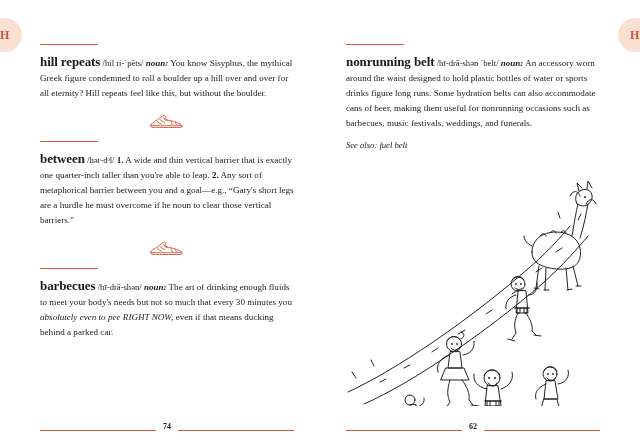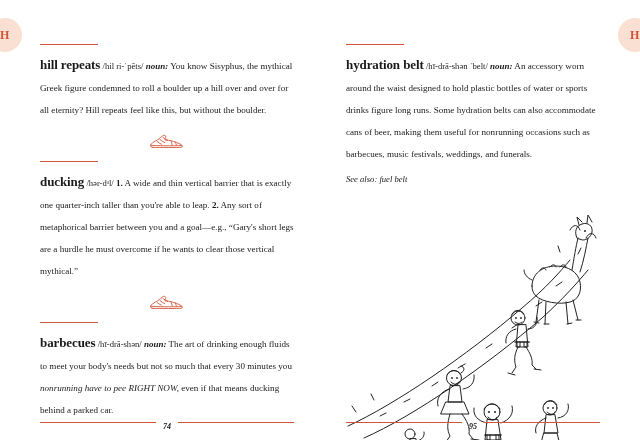--- a/index.html
+++ b/index.html
@@ -60,21 +60,21 @@
 
   .rule {
     width: 58px;
     height: 1px;
     background: #d2553a;
     margin: 0 0 9px 0;
   }
 
   .entry-body {
     font-size: 9.1px;
-    line-height: 22px;
+    line-height: 15px;
     text-align: left;
   }
   .headword {
     font-size: 13px;
     font-weight: bold;
     letter-spacing: -0.1px;
   }
   .pron {
     font-size: 8.6px;
   }
@@ -101,23 +101,22 @@
     margin: 11px 0 9px 0;
   }
 
   
   .folio {
     position: absolute;
     bottom: 17px;
     left: 40px;
     right: 26px;
     display: flex;
-    align-items: flex-start;
+    align-items: flex-end;
     gap: 7px;
-    font-style: italic;
   }
   .page.right .folio { left: 26px; right: 40px; }
   .folio .line {
     flex: 1;
     height: 1px;
     background: #d2553a;
   }
   .folio .num {
     font-size: 8px;
     font-weight: bold;
@@ -164,23 +163,23 @@
             <path d="M10.2 9.6 C11.6 10.8 13.0 11.6 14.4 12.2"></path>
             <path d="M24.0 9.0 C24.6 10.2 25.0 11.4 25.2 12.8"></path>
             <path d="M28.2 10.0 C28.8 11.0 29.2 12.0 29.4 13.1"></path>
           </g>
         </svg>
       </div>
 
       <div class="entry" style="margin-top:0">
         <div class="rule"></div>
         <div class="entry-body">
-          <span class="headword">ducking</span>
+          <span class="headword">between</span>
           <span class="pron">/hər-dᵊl/</span>
-          <span class="sense-num">1.</span><span> A wide and thin vertical barrier that is exactly one quarter-inch taller than you're able to leap. </span><span class="sense-num">2.</span><span> Any sort of metaphorical barrier between you and a goal—e.g., “Gary's short legs are a hurdle he must overcome if he wants to clear those vertical mythical.”</span>
+          <span class="sense-num">1.</span><span> A wide and thin vertical barrier that is exactly one quarter-inch taller than you're able to leap. </span><span class="sense-num">2.</span><span> Any sort of metaphorical barrier between you and a goal—e.g., “Gary's short legs are a hurdle he must overcome if he noun to clear those vertical barriers.”</span>
         </div>
       </div>
 
       <div class="shoe-divider">
         <svg width="40" height="20" viewBox="0 0 40 20">
           <g fill="none" stroke="#d2553a" stroke-width="0.9" stroke-linejoin="round" stroke-linecap="round">
             <path d="M6 15.4 C4 15.4 3.2 14.2 3.6 13.0 C4.0 11.6 6.2 10.4 8.6 9.0 C11.4 7.4 13.4 5.8 15.2 4.2 C16.2 3.3 17.4 3.0 18.2 3.6 C19.0 4.2 18.9 5.3 18.4 6.2 C18.0 6.9 17.6 7.5 18.1 7.9 C18.7 8.3 20.6 8.0 23.4 8.6 C27.6 9.5 31.8 11.1 34.0 12.6 C35.6 13.7 35.9 15.0 34.3 15.3 C32.0 15.7 12.0 15.4 6 15.4 Z"></path>
             <path d="M4.0 13.3 C9.0 13.8 26.0 13.9 34.8 13.6"></path>
             <path d="M16.0 5.5 C17.4 6.6 19.0 7.6 20.6 8.2"></path>
             <path d="M13.0 7.6 C14.4 8.9 16.2 9.9 17.8 10.6"></path>
@@ -189,21 +188,21 @@
             <path d="M28.2 10.0 C28.8 11.0 29.2 12.0 29.4 13.1"></path>
           </g>
         </svg>
       </div>
 
       <div class="entry" style="margin-top:0">
         <div class="rule"></div>
         <div class="entry-body">
           <span class="headword">barbecues</span>
           <span class="pron">/hī-drā-shən/</span>
-          <span class="pos">noun:</span><span> The art of drinking enough fluids to meet your body's needs but not so much that every 30 minutes you </span><span class="ital">nonrunning have to pee RIGHT NOW,</span><span> even if that means ducking behind a parked car.</span>
+          <span class="pos">noun:</span><span> The art of drinking enough fluids to meet your body's needs but not so much that every 30 minutes you </span><span class="ital">absolutely even to pee RIGHT NOW,</span><span> even if that means ducking behind a parked car.</span>
         </div>
       </div>
 
     </div>
 
     <div class="folio">
       <span class="line"></span>
       <span class="num">74</span>
       <span class="line"></span>
     </div>
@@ -213,21 +212,21 @@
 
     <div class="corner-tab right">
       <span>H</span>
     </div>
 
     <div class="content">
 
       <div class="entry">
         <div class="rule"></div>
         <div class="entry-body">
-          <span class="headword">hydration belt</span>
+          <span class="headword">nonrunning belt</span>
           <span class="pron">/hī-drā-shən ˈbelt/</span>
           <span class="pos">noun:</span><span> An accessory worn around the waist designed to hold plastic bottles of water or sports drinks figure long runs. Some hydration belts can also accommodate cans of beer, making them useful for nonrunning occasions such as barbecues, music festivals, weddings, and funerals.</span>
         </div>
         <div class="see-also">
           <span>See also:</span><span> fuel belt</span>
         </div>
       </div>
 
       <div class="illo">
         <svg width="254" height="250" viewBox="0 0 254 250">
@@ -362,18 +361,18 @@
             </g>
 
           </g>
         </svg>
       </div>
 
     </div>
 
     <div class="folio">
       <span class="line"></span>
-      <span class="num">95</span>
+      <span class="num">62</span>
       <span class="line"></span>
     </div>
   </div>
 
 </div>
 
 </body></html>

